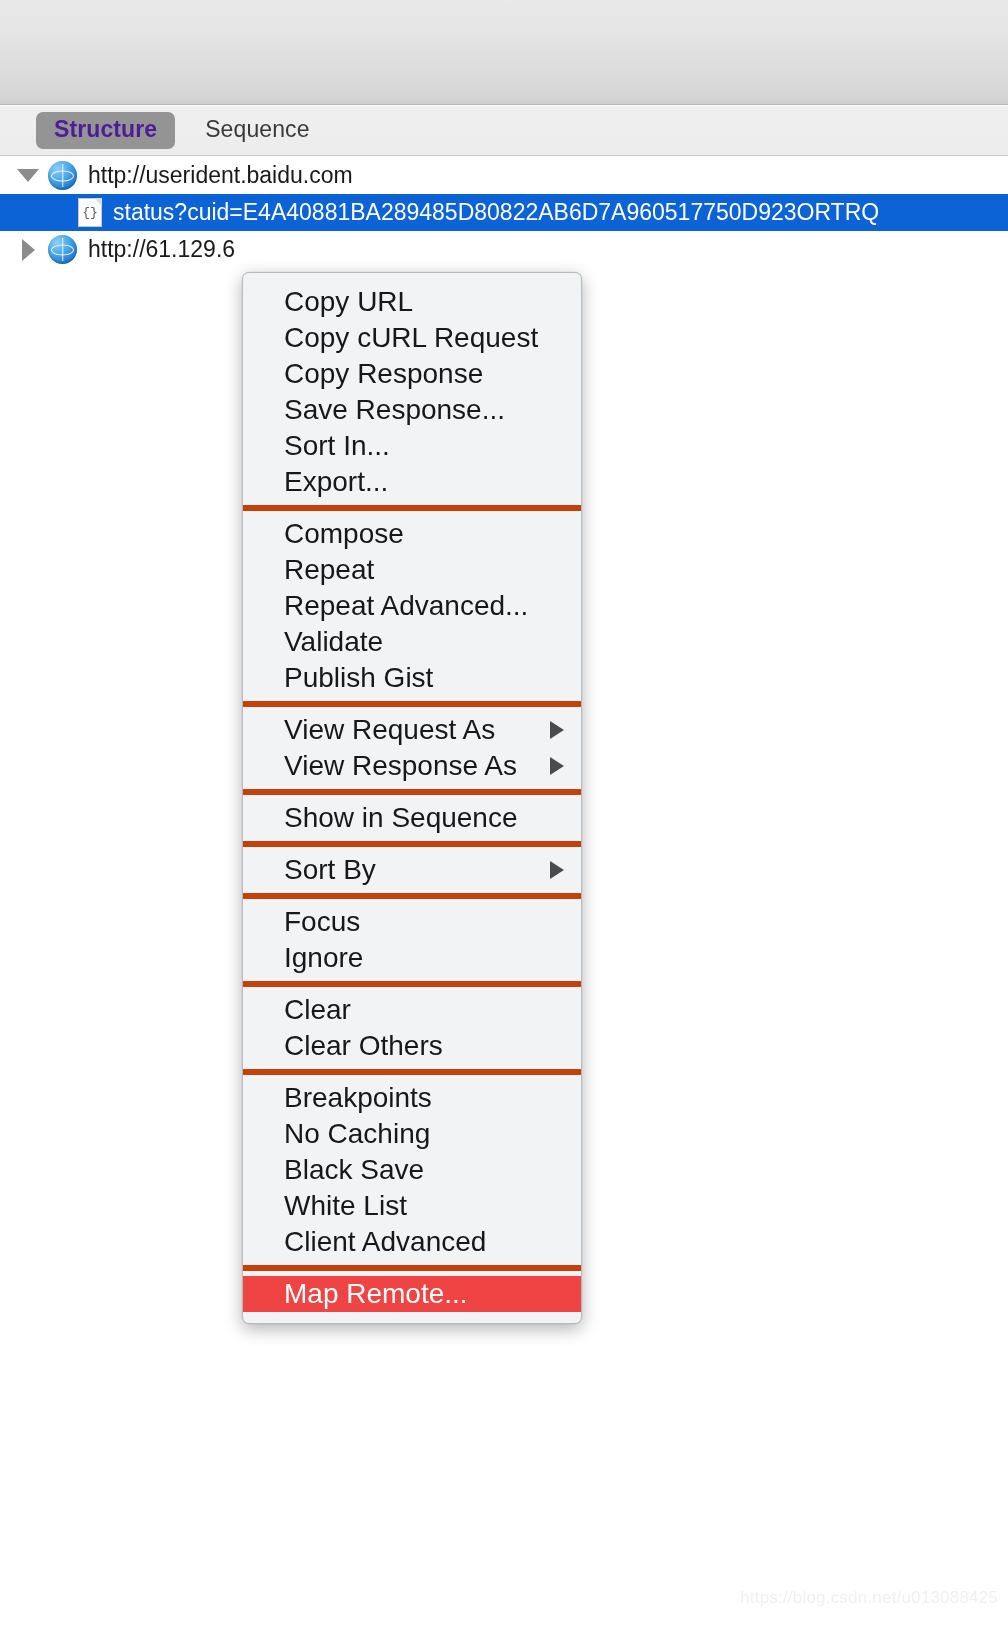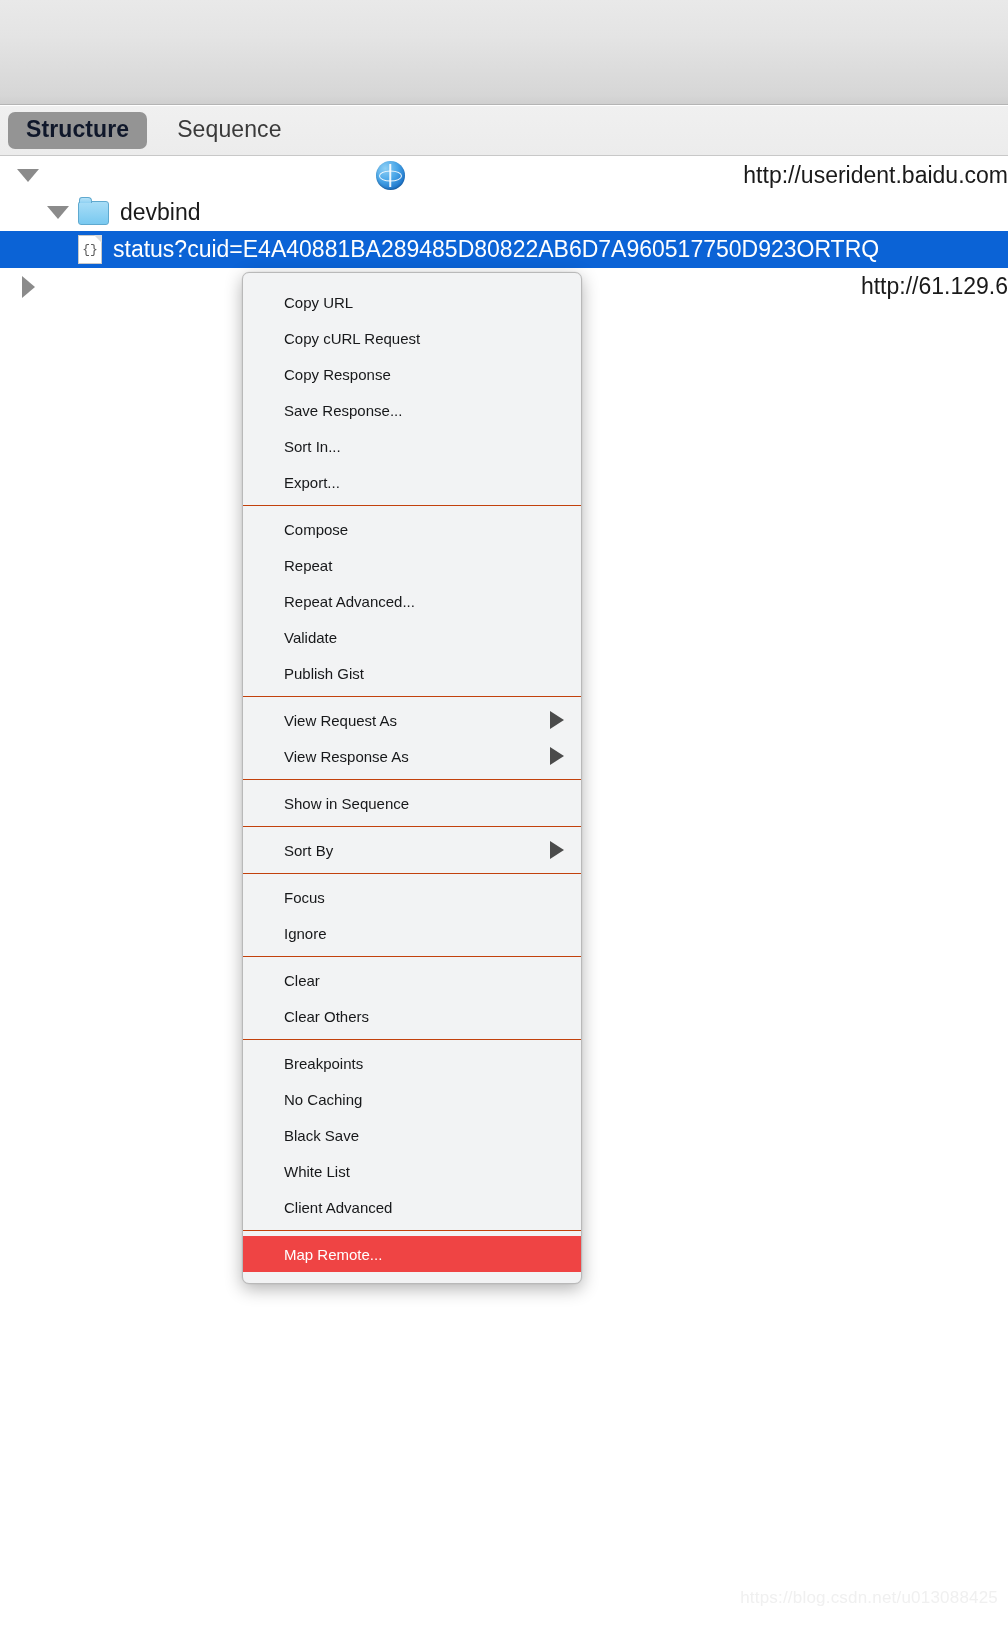--- a/index.html
+++ b/index.html
@@ -43,22 +43,23 @@
   .tab {
     font-size: 23px;
     color: #333333;
     padding: 4px 18px 6px 18px;
     border-radius: 7px;
     letter-spacing: 0.1px;
     white-space: nowrap;
   }
   .tab.active {
     background: #949494;
-    color: #0f172a;
+    color: #4c1d95;
     font-weight: bold;
+    margin-left: 28px;
   }
   .tab.inactive {
     color: #3a3a3a;
     margin-left: 12px;
   }
 
   
   #tree {
     position: absolute;
     left: 0; top: 157px;
@@ -155,45 +156,45 @@
     justify-content: center;
     font-family: "Liberation Mono", monospace;
   }
   .docicon::after {
     content: "";
     position: absolute; right: -1px; top: -1px;
     border-left: 8px solid transparent;
     border-top: 8px solid #dcdcdc;
   }
   .lbl { margin-left: 11px; }
-  .ind-0 { padding-left: 8px; justify-content: space-between; }
+  .ind-0 { padding-left: 8px; }
   .ind-1 { padding-left: 38px; }
   .ind-2 { padding-left: 78px; }
 
   
   #ctxmenu {
     position: absolute;
     left: 242px; top: 272px;
     width: 340px;
     background: #f2f3f4;
     border: 1px solid #b9b9b9;
     border-radius: 7px;
     box-shadow: 0 5px 17px rgba(0,0,0,.30), 0 0 0 0.5px rgba(0,0,0,.06);
     padding: 6px 0 6px 0;
     box-sizing: border-box;
     overflow: hidden;
   }
-  .mgroup + .mgroup { border-top: 1px solid #c2410c; }
+  .mgroup + .mgroup { border-top: 6px solid #c2410c; }
   .mgroup { padding: 5px 0 5px 0; }
   .mitem {
     height: 36px;
     display: flex;
     align-items: center;
     padding: 0 0 0 41px;
-    font-size: 15px;
+    font-size: 28px;
     color: #17181a;
     white-space: nowrap;
     position: relative;
     box-sizing: border-box;
   }
   .mitem.highlight {
     background: #ef4444;
     color: #ffffff;
   }
   .subarrow {
@@ -230,27 +231,20 @@
 <div id="tree">
 
   <div class="row ind-0">
     <span class="tw-slot">
       <span class="tw"></span>
     </span>
     <span class="globe"></span>
     <span class="lbl">http://userident.baidu.com</span>
   </div>
 
-  <div class="row ind-1">
-    <span class="tw-slot">
-      <span class="tw"></span>
-    </span>
-    <span class="folder"></span>
-    <span class="lbl">devbind</span>
-  </div>
 
   <div class="row ind-2 selected">
     <span class="docicon">{}</span>
     <span class="lbl">status?cuid=E4A40881BA289485D80822AB6D7A960517750D923ORTRQ</span>
   </div>
 
   <div class="row ind-0">
     <span class="tw-slot">
       <span class="tw collapsed"></span>
     </span>

